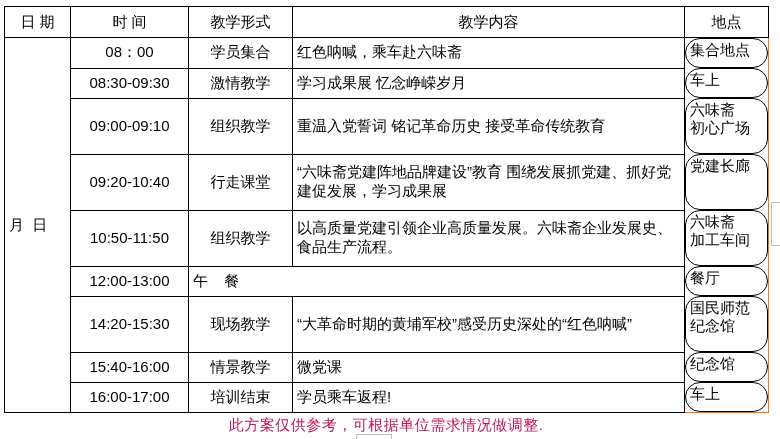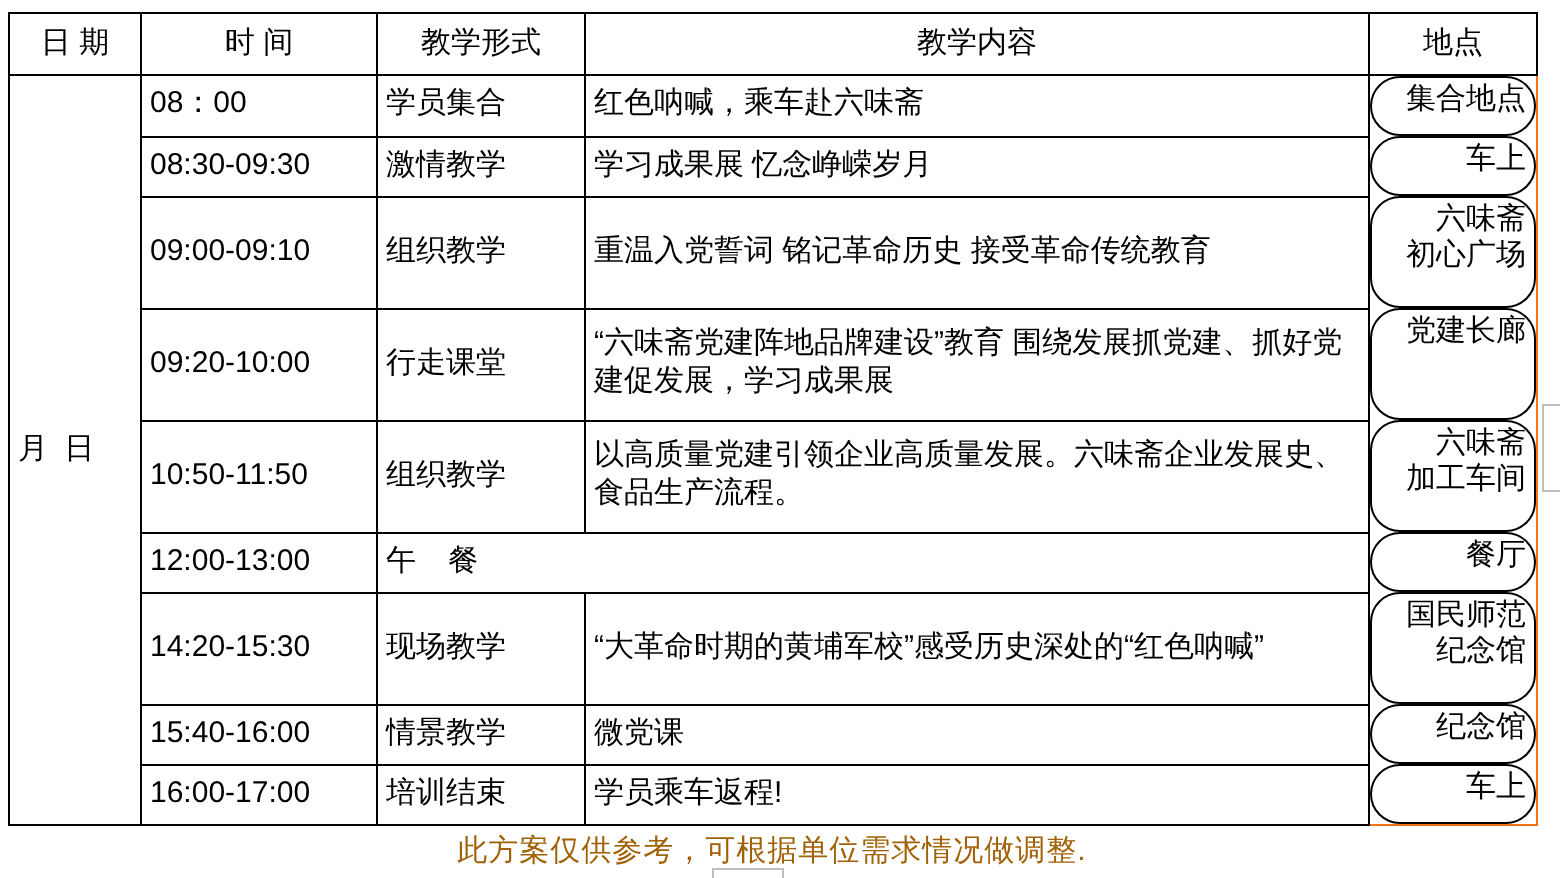--- a/index.html
+++ b/index.html
@@ -40,44 +40,44 @@
   .col-form   { width: 104px; }
   .col-content{ width: 392px; }
   .col-place  { width: 84px; }
 
   .hdr td {
     text-align: center;
     font-size: 15px;
     font-weight: normal;
     height: 26px;
   }
-  .c-center { }
+  .c-center { text-align: center; }
   .c-left   { text-align: left; }
   .date-cell {
     text-align: left;
     font-size: 15px;
     letter-spacing: 2px;
   }
   .row-h26 td { height: 24px; }
   .row-h52 td { height: 50px; }
   .place-wrap {
     display: block;
-    text-align: right;
+    text-align: left;
     line-height: 1.22;
     border-radius: 15px;
   }
   .lunch {
     text-align: left;
     letter-spacing: 6px;
   }
   .footnote {
     width: 764px;
     margin: 3px 0 0 4px;
     text-align: center;
-    color: #a16207;
+    color: #be185d;
     font-size: 15px;
     letter-spacing: 0.5px;
   }
   .edge-box {
     position: absolute;
     right: 0;
     top: 196px;
     width: 8px;
     height: 42px;
     border: 1px solid #bdbdbd;
@@ -135,21 +135,21 @@
         </tr>
         <tr class="row-h52">
           <td class="c-center">09:00-09:10</td>
           <td class="c-center">组织教学</td>
           <td class="c-left">重温入党誓词  铭记革命历史  接受革命传统教育</td>
           <td class="place-wrap">
             <span class="place-wrap">六味斋<br>初心广场</span>
           </td>
         </tr>
         <tr class="row-h52">
-          <td class="c-center">09:20-10:00</td>
+          <td class="c-center">09:20-10:40</td>
           <td class="c-center">行走课堂</td>
           <td class="c-left">“六味斋党建阵地品牌建设”教育  围绕发展抓党建、抓好党建促发展，学习成果展</td>
           <td class="place-wrap">
             <span class="place-wrap">党建长廊</span>
           </td>
         </tr>
         <tr class="row-h52">
           <td class="c-center">10:50-11:50</td>
           <td class="c-center">组织教学</td>
           <td class="c-left">以高质量党建引领企业高质量发展。六味斋企业发展史、食品生产流程。</td>

